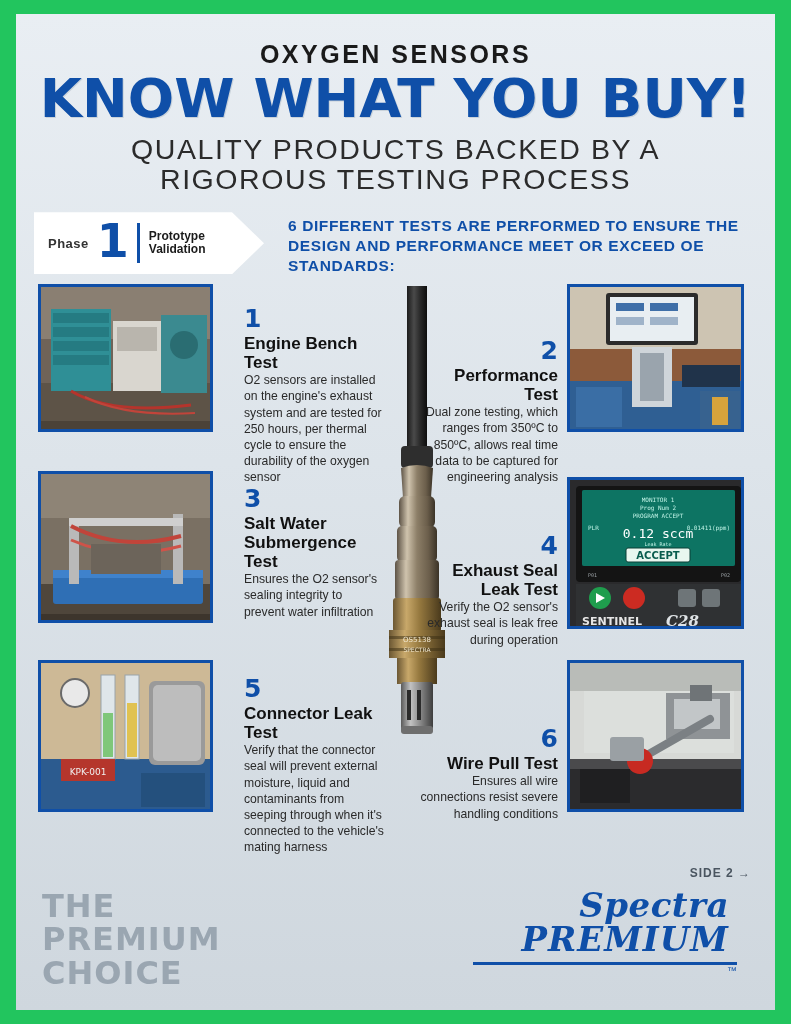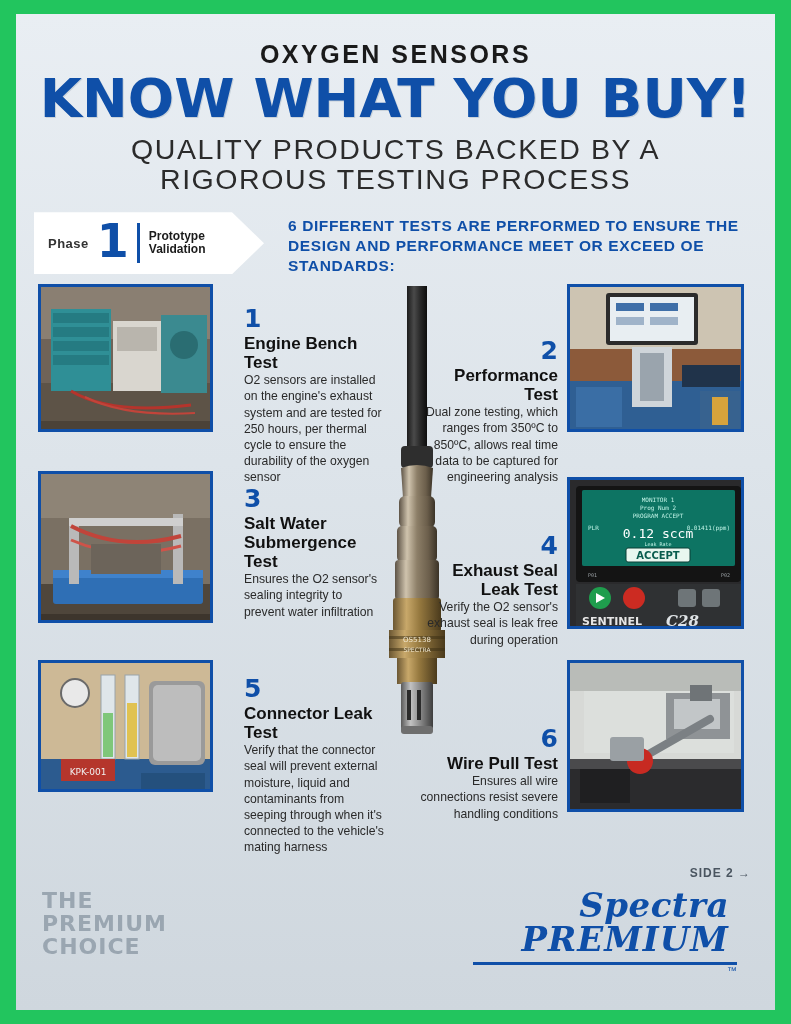--- a/index.html
+++ b/index.html
@@ -118,21 +118,21 @@
   .sensor { position: absolute; left: 355px; top: 8px; width: 92px; height: 470px; }
   
   .footer { position: absolute; left: 0; right: 0; bottom: 0; height: 150px; }
   .side2 {
     position: absolute; right: 24px; top: 6px;
     font-size: 12px; font-weight: bold; color: #4a5560; letter-spacing: 1px;
   }
   .premium {
     position: absolute; left: 26px; top: 30px;
     font-family: "DejaVu Sans", sans-serif;
-    font-weight: bold; font-size: 22px; line-height: 1.04;
+    font-weight: bold; font-size: 32px; line-height: 1.04;
     color: #9aa6b1; letter-spacing: 1px;
   }
   .logo {
     position: absolute; right: 38px; bottom: 34px;
     text-align: left; width: 300px;
   }
   .logo .l1 {
     font-family: "DejaVu Serif", serif;
     font-style: italic; font-weight: bold;
     font-size: 34px; color: #0f4fa8; letter-spacing: .5px;
@@ -331,21 +331,21 @@
             <text x="96" y="146" font-size="15" fill="#dfe3e6" font-style="italic" font-weight="bold" font-family="DejaVu Serif, serif">C28</text>
           </svg>
         </div>
       </div>
       <div class="cap right" style="left:400px; top:255px; width:142px;">
         <div class="num">4</div>
         <div class="tname">Exhaust Seal Leak Test</div>
         <div class="tdesc">Verify the O2 sensor's exhaust seal is leak free during operation</div>
       </div>
 
-      <div class="photo" style="left:22px; top:382px; width:175px; height:132px;">
+      <div class="photo" style="left:22px; top:382px; width:175px; height:152px;">
         <div class="ph-inner">
           <svg width="175" height="152" viewBox="0 0 175 152">
             <rect width="175" height="152" fill="#c0ab8c"></rect>
             <rect x="0" y="0" width="175" height="96" fill="#cdb996"></rect>
             <rect x="0" y="96" width="175" height="56" fill="#2c5b8f"></rect>
             <circle cx="34" cy="30" r="14" fill="#e9e9e9" stroke="#6a6a6a" stroke-width="2"></circle>
             <rect x="60" y="12" width="14" height="84" fill="#dfe6ea" stroke="#9aa4aa"></rect>
             <rect x="62" y="50" width="10" height="44" fill="#7fc77a"></rect>
             <rect x="84" y="12" width="14" height="84" fill="#dfe6ea" stroke="#9aa4aa"></rect>
             <rect x="86" y="40" width="10" height="54" fill="#e0c251"></rect>

